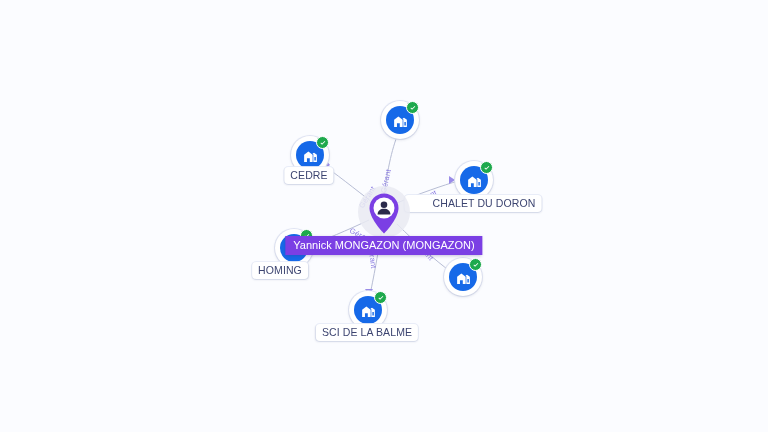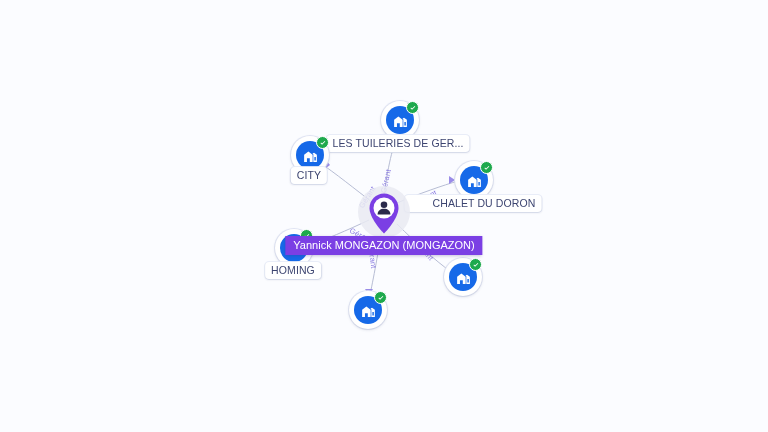--- a/index.html
+++ b/index.html
@@ -179,36 +179,35 @@
       <svg width="17" height="17" viewBox="0 0 24 24">
           <path fill="#ffffff" d="M3 21V11l6-4.5L15 11v10h-4v-5H7v5H3zm13 0V10.2l-1.2-.9L17 8l4 3v10h-5zm1.5-2h2v-5h-2v5z"></path>
         </svg>
     </div>
     <div class="node-check">
       <svg width="8" height="8" viewBox="0 0 24 24">
           <path fill="#ffffff" d="M9.2 17.2 4.4 12.4l1.7-1.7 3.1 3.1 8-8 1.7 1.7z"></path>
         </svg>
     </div>
   </div>
-  <div class="node-label" style="left:398px; top:135px;">LES TUILERIES DE GER...</div>
 
   <div class="node" style="left:310px; top:155px;">
     <div class="node-halo"></div>
     <div class="node-disc">
       <svg width="17" height="17" viewBox="0 0 24 24">
           <path fill="#ffffff" d="M3 21V11l6-4.5L15 11v10h-4v-5H7v5H3zm13 0V10.2l-1.2-.9L17 8l4 3v10h-5zm1.5-2h2v-5h-2v5z"></path>
         </svg>
     </div>
     <div class="node-check">
       <svg width="8" height="8" viewBox="0 0 24 24">
           <path fill="#ffffff" d="M9.2 17.2 4.4 12.4l1.7-1.7 3.1 3.1 8-8 1.7 1.7z"></path>
         </svg>
     </div>
   </div>
-  <div class="node-label" style="left:309px; top:167px;">CITY</div>
+  <div class="node-label" style="left:309px; top:167px;">CEDRE</div>
 
   <div class="node" style="left:474px; top:180px;">
     <div class="node-halo"></div>
     <div class="node-disc">
       <svg width="17" height="17" viewBox="0 0 24 24">
           <path fill="#ffffff" d="M3 21V11l6-4.5L15 11v10h-4v-5H7v5H3zm13 0V10.2l-1.2-.9L17 8l4 3v10h-5zm1.5-2h2v-5h-2v5z"></path>
         </svg>
     </div>
     <div class="node-check">
       <svg width="8" height="8" viewBox="0 0 24 24">
@@ -224,21 +223,21 @@
       <svg width="17" height="17" viewBox="0 0 24 24">
           <path fill="#ffffff" d="M3 21V11l6-4.5L15 11v10h-4v-5H7v5H3zm13 0V10.2l-1.2-.9L17 8l4 3v10h-5zm1.5-2h2v-5h-2v5z"></path>
         </svg>
     </div>
     <div class="node-check">
       <svg width="8" height="8" viewBox="0 0 24 24">
           <path fill="#ffffff" d="M9.2 17.2 4.4 12.4l1.7-1.7 3.1 3.1 8-8 1.7 1.7z"></path>
         </svg>
     </div>
   </div>
-  <div class="node-label" style="left:293px; top:262px;">HOMING</div>
+  <div class="node-label" style="left:280px; top:262px;">HOMING</div>
 
   <div class="node" style="left:463px; top:277px;">
     <div class="node-halo"></div>
     <div class="node-disc">
       <svg width="17" height="17" viewBox="0 0 24 24">
           <path fill="#ffffff" d="M3 21V11l6-4.5L15 11v10h-4v-5H7v5H3zm13 0V10.2l-1.2-.9L17 8l4 3v10h-5zm1.5-2h2v-5h-2v5z"></path>
         </svg>
     </div>
     <div class="node-check">
       <svg width="8" height="8" viewBox="0 0 24 24">
@@ -253,20 +252,21 @@
       <svg width="17" height="17" viewBox="0 0 24 24">
           <path fill="#ffffff" d="M3 21V11l6-4.5L15 11v10h-4v-5H7v5H3zm13 0V10.2l-1.2-.9L17 8l4 3v10h-5zm1.5-2h2v-5h-2v5z"></path>
         </svg>
     </div>
     <div class="node-check">
       <svg width="8" height="8" viewBox="0 0 24 24">
           <path fill="#ffffff" d="M9.2 17.2 4.4 12.4l1.7-1.7 3.1 3.1 8-8 1.7 1.7z"></path>
         </svg>
     </div>
   </div>
+  <div class="node-label" style="left:367px; top:324px;">SCI DE LA BALME</div>
 
   <div class="center-node" style="left:384px; top:212px;">
     <div class="center-halo"></div>
     <div class="center-pin">
       <svg width="34" height="43" viewBox="0 0 34 43" xmlns="http://www.w3.org/2000/svg">
         <path d="M17 1.5C9 1.5 2.5 8 2.5 16c0 9.5 11 22 14.5 25.5C20.5 38 31.5 25.5 31.5 16c0-8-6.5-14.5-14.5-14.5z" fill="#7b3fe4"></path>
         <circle cx="17" cy="16" r="10.5" fill="#ffffff"></circle>
         <circle cx="17" cy="12.8" r="3.3" fill="#2a2a4a"></circle>
         <path d="M10.6 22.4c0-3.6 2.9-5.6 6.4-5.6s6.4 2 6.4 5.6z" fill="#2a2a4a"></path>
       </svg>

